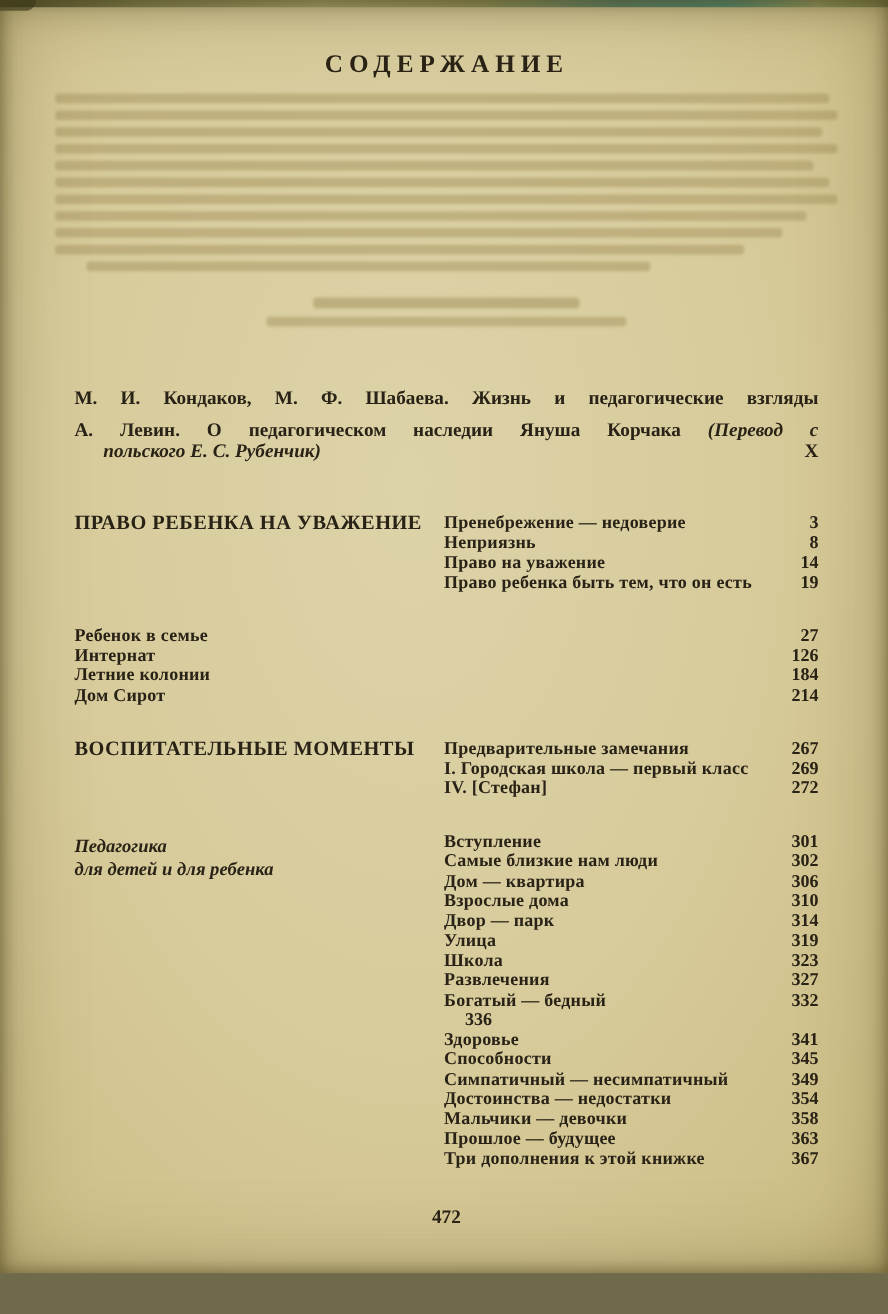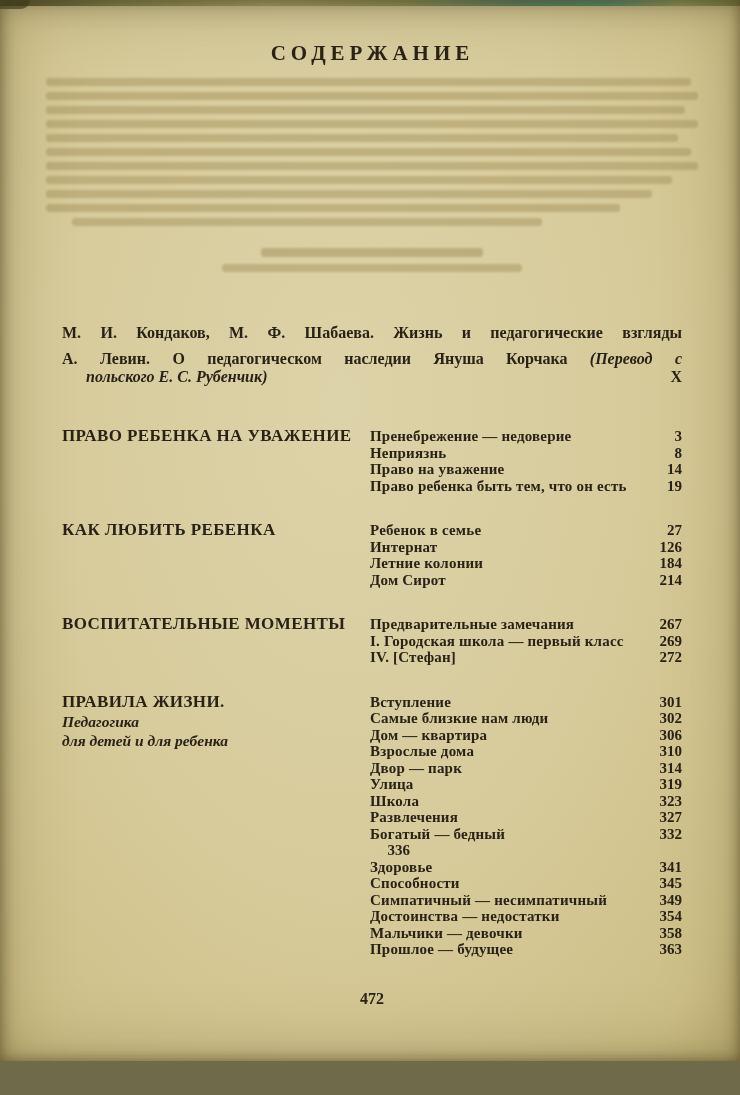--- a/index.html
+++ b/index.html
@@ -139,24 +139,20 @@
     <span class="entry-label">Право на уважение</span>
     <span class="entry-page">14</span>
   </div>
             <div class="entry">
     <span class="entry-label">Право ребенка быть тем, что он есть</span>
     <span class="entry-page">19</span>
   </div>
           </div>
   </div>
         <div class="section">
-    <div class="section-left">
-      <div class="section-title">КАК ЛЮБИТЬ РЕБЕНКА</div>
-      <div class="section-subtitle"></div>
-    </div>
     <div class="section-entries">
             <div class="entry">
     <span class="entry-label">Ребенок в семье</span>
     <span class="entry-page">27</span>
   </div>
             <div class="entry">
     <span class="entry-label">Интернат</span>
     <span class="entry-page">126</span>
   </div>
             <div class="entry">
@@ -184,21 +180,20 @@
     <span class="entry-page">269</span>
   </div>
             <div class="entry">
     <span class="entry-label">IV. [Стефан]</span>
     <span class="entry-page">272</span>
   </div>
           </div>
   </div>
         <div class="section">
     <div class="section-left">
-      <div class="section-title">ПРАВИЛА ЖИЗНИ.</div>
       <div class="section-subtitle">
               <div>Педагогика</div>
               <div>для детей и для ребенка</div>
             </div>
     </div>
     <div class="section-entries">
             <div class="entry">
     <span class="entry-label">Вступление</span>
     <span class="entry-page">301</span>
   </div>
@@ -254,20 +249,24 @@
     <span class="entry-page">354</span>
   </div>
             <div class="entry">
     <span class="entry-label">Мальчики — девочки</span>
     <span class="entry-page">358</span>
   </div>
             <div class="entry">
     <span class="entry-label">Прошлое — будущее</span>
     <span class="entry-page">363</span>
   </div>
+            <div class="entry">
+    <span class="entry-label">Три дополнения к этой книжке</span>
+    <span class="entry-page">367</span>
+  </div>
           </div>
   </div>
       </div>
 
     <div class="folio">472</div>
 
   </div>
 
   <div class="vignette"></div>
 </div>

